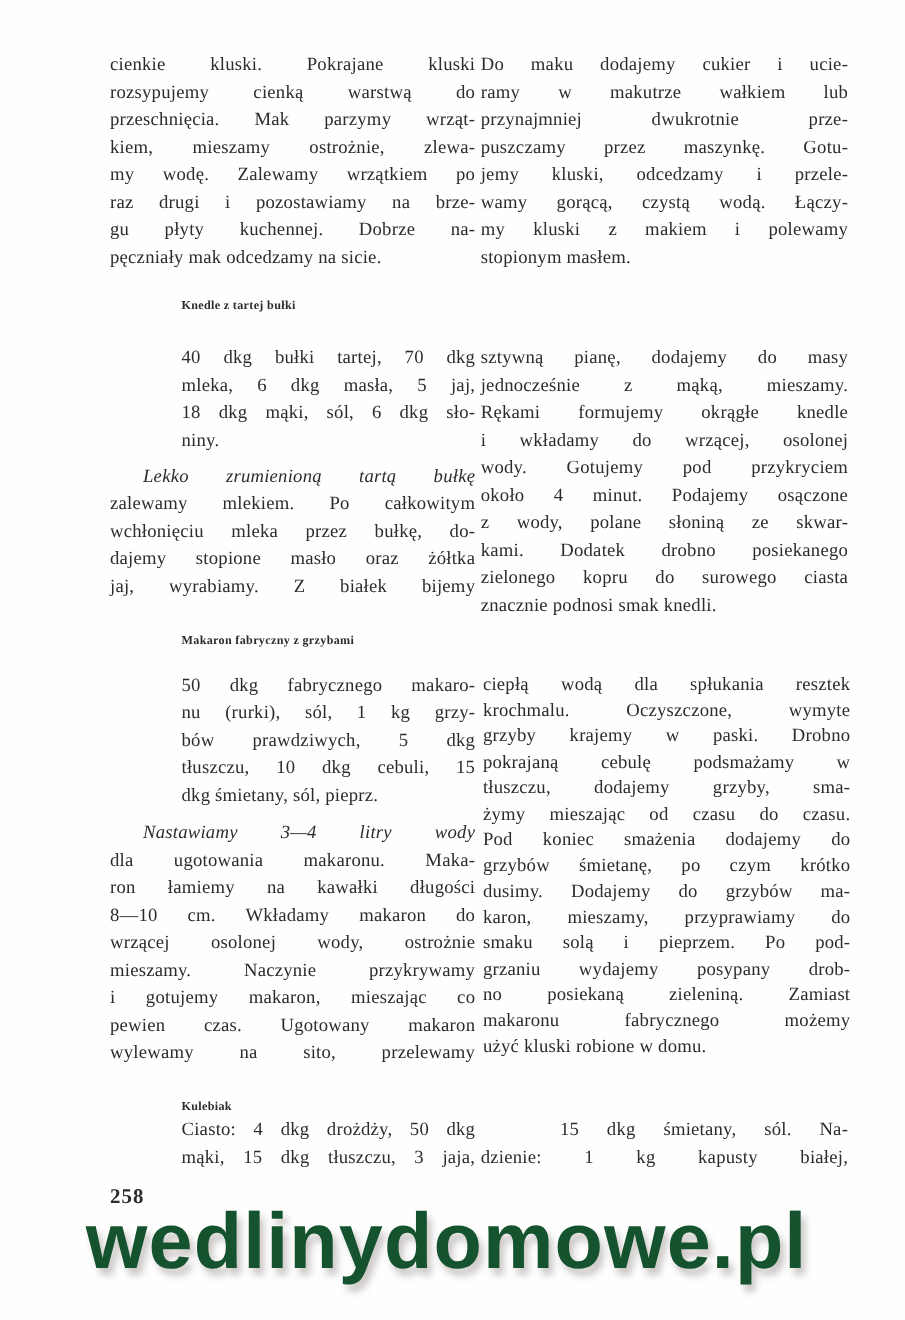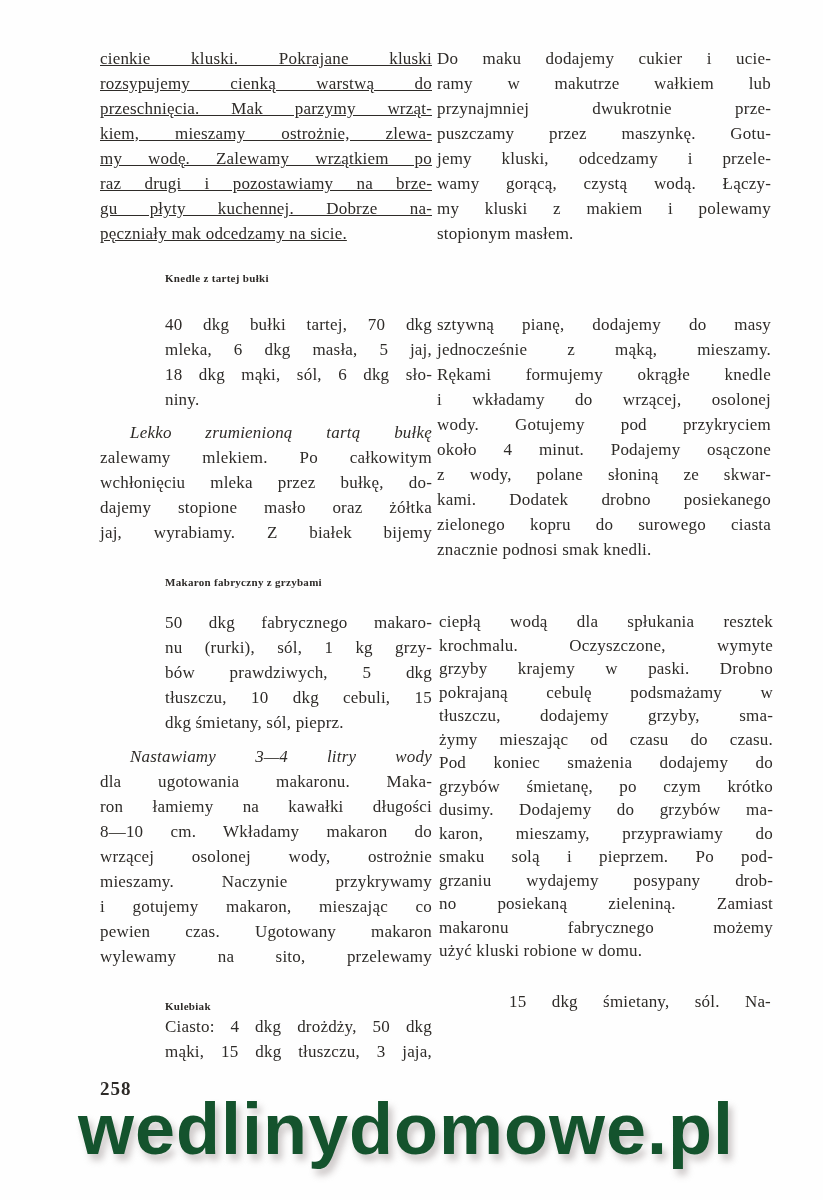--- a/index.html
+++ b/index.html
@@ -46,21 +46,21 @@
     text-shadow:4px 6px 7px rgba(186,179,179,0.75), -1px -1px 0 rgba(255,255,255,0.9);
     white-space:nowrap;
     user-select:none;
   }
 </style>
 </head>
 <body>
 
 <div class="page">
 
-  <div class="block endpar" style="left:100px; top:46px; width:332px;text-decoration:underline;">
+  <div class="block endpar" style="left:100px; top:46px; width:332px;">
       <div class="tline firstline">cienkie kluski. Pokrajane kluski</div>
       <div class="tline">rozsypujemy cienką warstwą do</div>
       <div class="tline">przeschnięcia. Mak parzymy wrząt-</div>
       <div class="tline">kiem, mieszamy ostrożnie, zlewa-</div>
       <div class="tline">my wodę. Zalewamy wrzątkiem po</div>
       <div class="tline">raz drugi i pozostawiamy na brze-</div>
       <div class="tline">gu płyty kuchennej. Dobrze na-</div>
       <div class="tline lastline">pęczniały mak odcedzamy na sicie.</div>
     </div>
 
@@ -145,21 +145,22 @@
       <div class="tline">grzybów śmietanę, po czym krótko</div>
       <div class="tline">dusimy. Dodajemy do grzybów ma-</div>
       <div class="tline">karon, mieszamy, przyprawiamy do</div>
       <div class="tline">smaku solą i pieprzem. Po pod-</div>
       <div class="tline">grzaniu wydajemy posypany drob-</div>
       <div class="tline">no posiekaną zieleniną. Zamiast</div>
       <div class="tline">makaronu fabrycznego możemy</div>
       <div class="tline lastline">użyć kluski robione w domu.</div>
     </div>
 
-  <div class="block hang" style="left:437px; top:989px; width:334px;">
+  <div class="block hang" style="left:437px; top:1014px; width:334px;">
       <div class="tline firstline">15 dkg śmietany, sól. Na-</div>
+      <div class="tline lastline">dzienie: 1 kg kapusty białej,</div>
     </div>
 
   <div class="pagenum">258</div>
 
   <div class="watermark">wedlinydomowe.pl</div>
 
 </div>
 
 </body></html>

